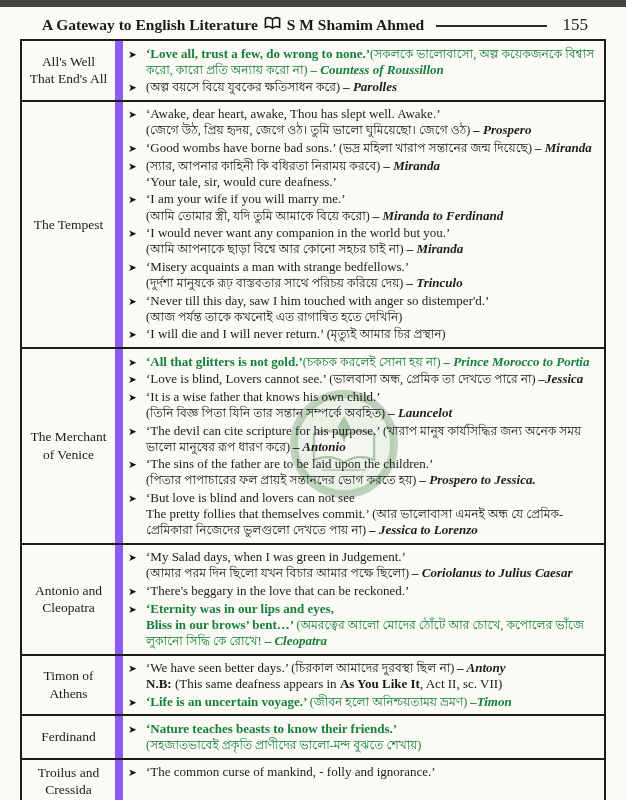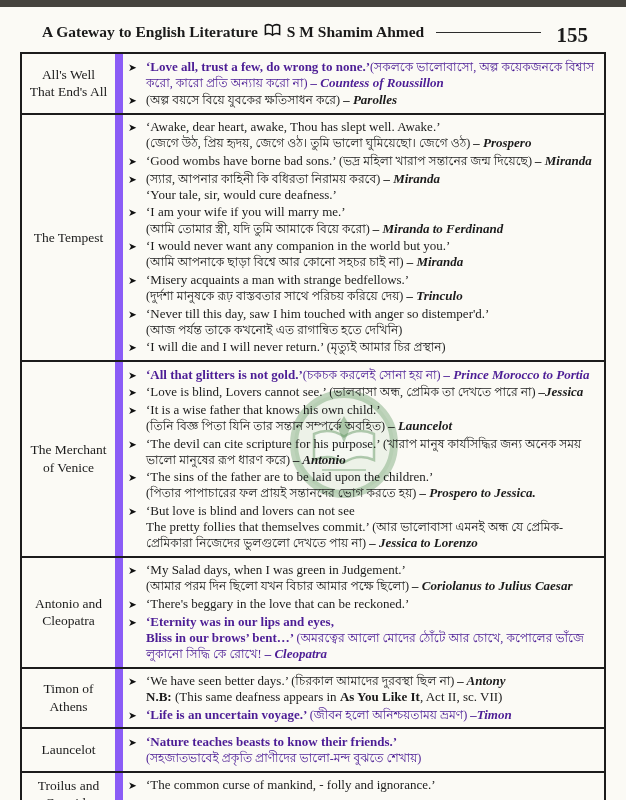--- a/index.html
+++ b/index.html
@@ -18,21 +18,21 @@
     background: #45433e;
   }
   .header {
     display: flex; align-items: center;
     margin: 15px 38px 4px 42px;
     font-size: 15.5px; font-weight: bold;
     white-space: nowrap;
   }
   .header .book-ic { margin: 0 6px; flex: 0 0 auto; }
   .header .rule { flex: 1; height: 1.5px; background: #2c2c2c; margin: 2px 16px 0 12px; }
-  .page-num { font-weight: bold; font-size: 21px; margin-top: 8px; }
+  .page-num { font-weight: normal; font-size: 17px; }
 
   .qtable {
     position: relative; z-index: 2;
     margin: 0 auto; width: 586px;
     border: 2px solid #1c1c1c;
     background: transparent;
   }
   .row { display: flex; border-bottom: 2px solid #1c1c1c; }
   .row:last-child { border-bottom: none; }
   .cell-play {
@@ -51,21 +51,21 @@
   .quote { display: flex; margin: 1.5px 0; }
   .arrow {
     flex: 0 0 18px;
     font-family: "DejaVu Sans", sans-serif;
     font-size: 10.5px; padding-top: 2px;
     color: #111;
   }
   .qbody { flex: 1; }
   .b { font-weight: bold; }
   .i { font-style: italic; margin-top: 15px; }
-  .r { color: #4c1d95; }
+  .r { color: #15803d; }
   .bn { font-size: 12.2px; }
 
   .watermark {
     position: absolute; z-index: 1;
     left: 288px; top: 388px;
     pointer-events: none;
   }
 </style>
 </head>
 <body>
@@ -252,21 +252,21 @@
         </div>
         <div class="quote">
           <span class="arrow">➤</span>
           <div class="qbody">
             <div class="qline"><span class="b r">‘Life is an uncertain voyage.’ </span><span class="r bn">(জীবন হলো অনিশ্চয়তাময় ভ্রমণ) </span><span class="b i r">–Timon</span></div>
           </div>
         </div>
       </div>
     </div>
     <div class="row">
-      <div class="cell-play">Launcelot</div>
+      <div class="cell-play">Ferdinand</div>
       <div class="cell-quotes">
         <div class="quote">
           <span class="arrow">➤</span>
           <div class="qbody">
             <div class="qline"><span class="b r">‘Nature teaches beasts to know their friends.’</span></div>
             <div class="qline"><span class="r bn">(সহজাতভাবেই প্রকৃতি প্রাণীদের ভালো-মন্দ বুঝতে শেখায়)</span></div>
           </div>
         </div>
       </div>
     </div>

